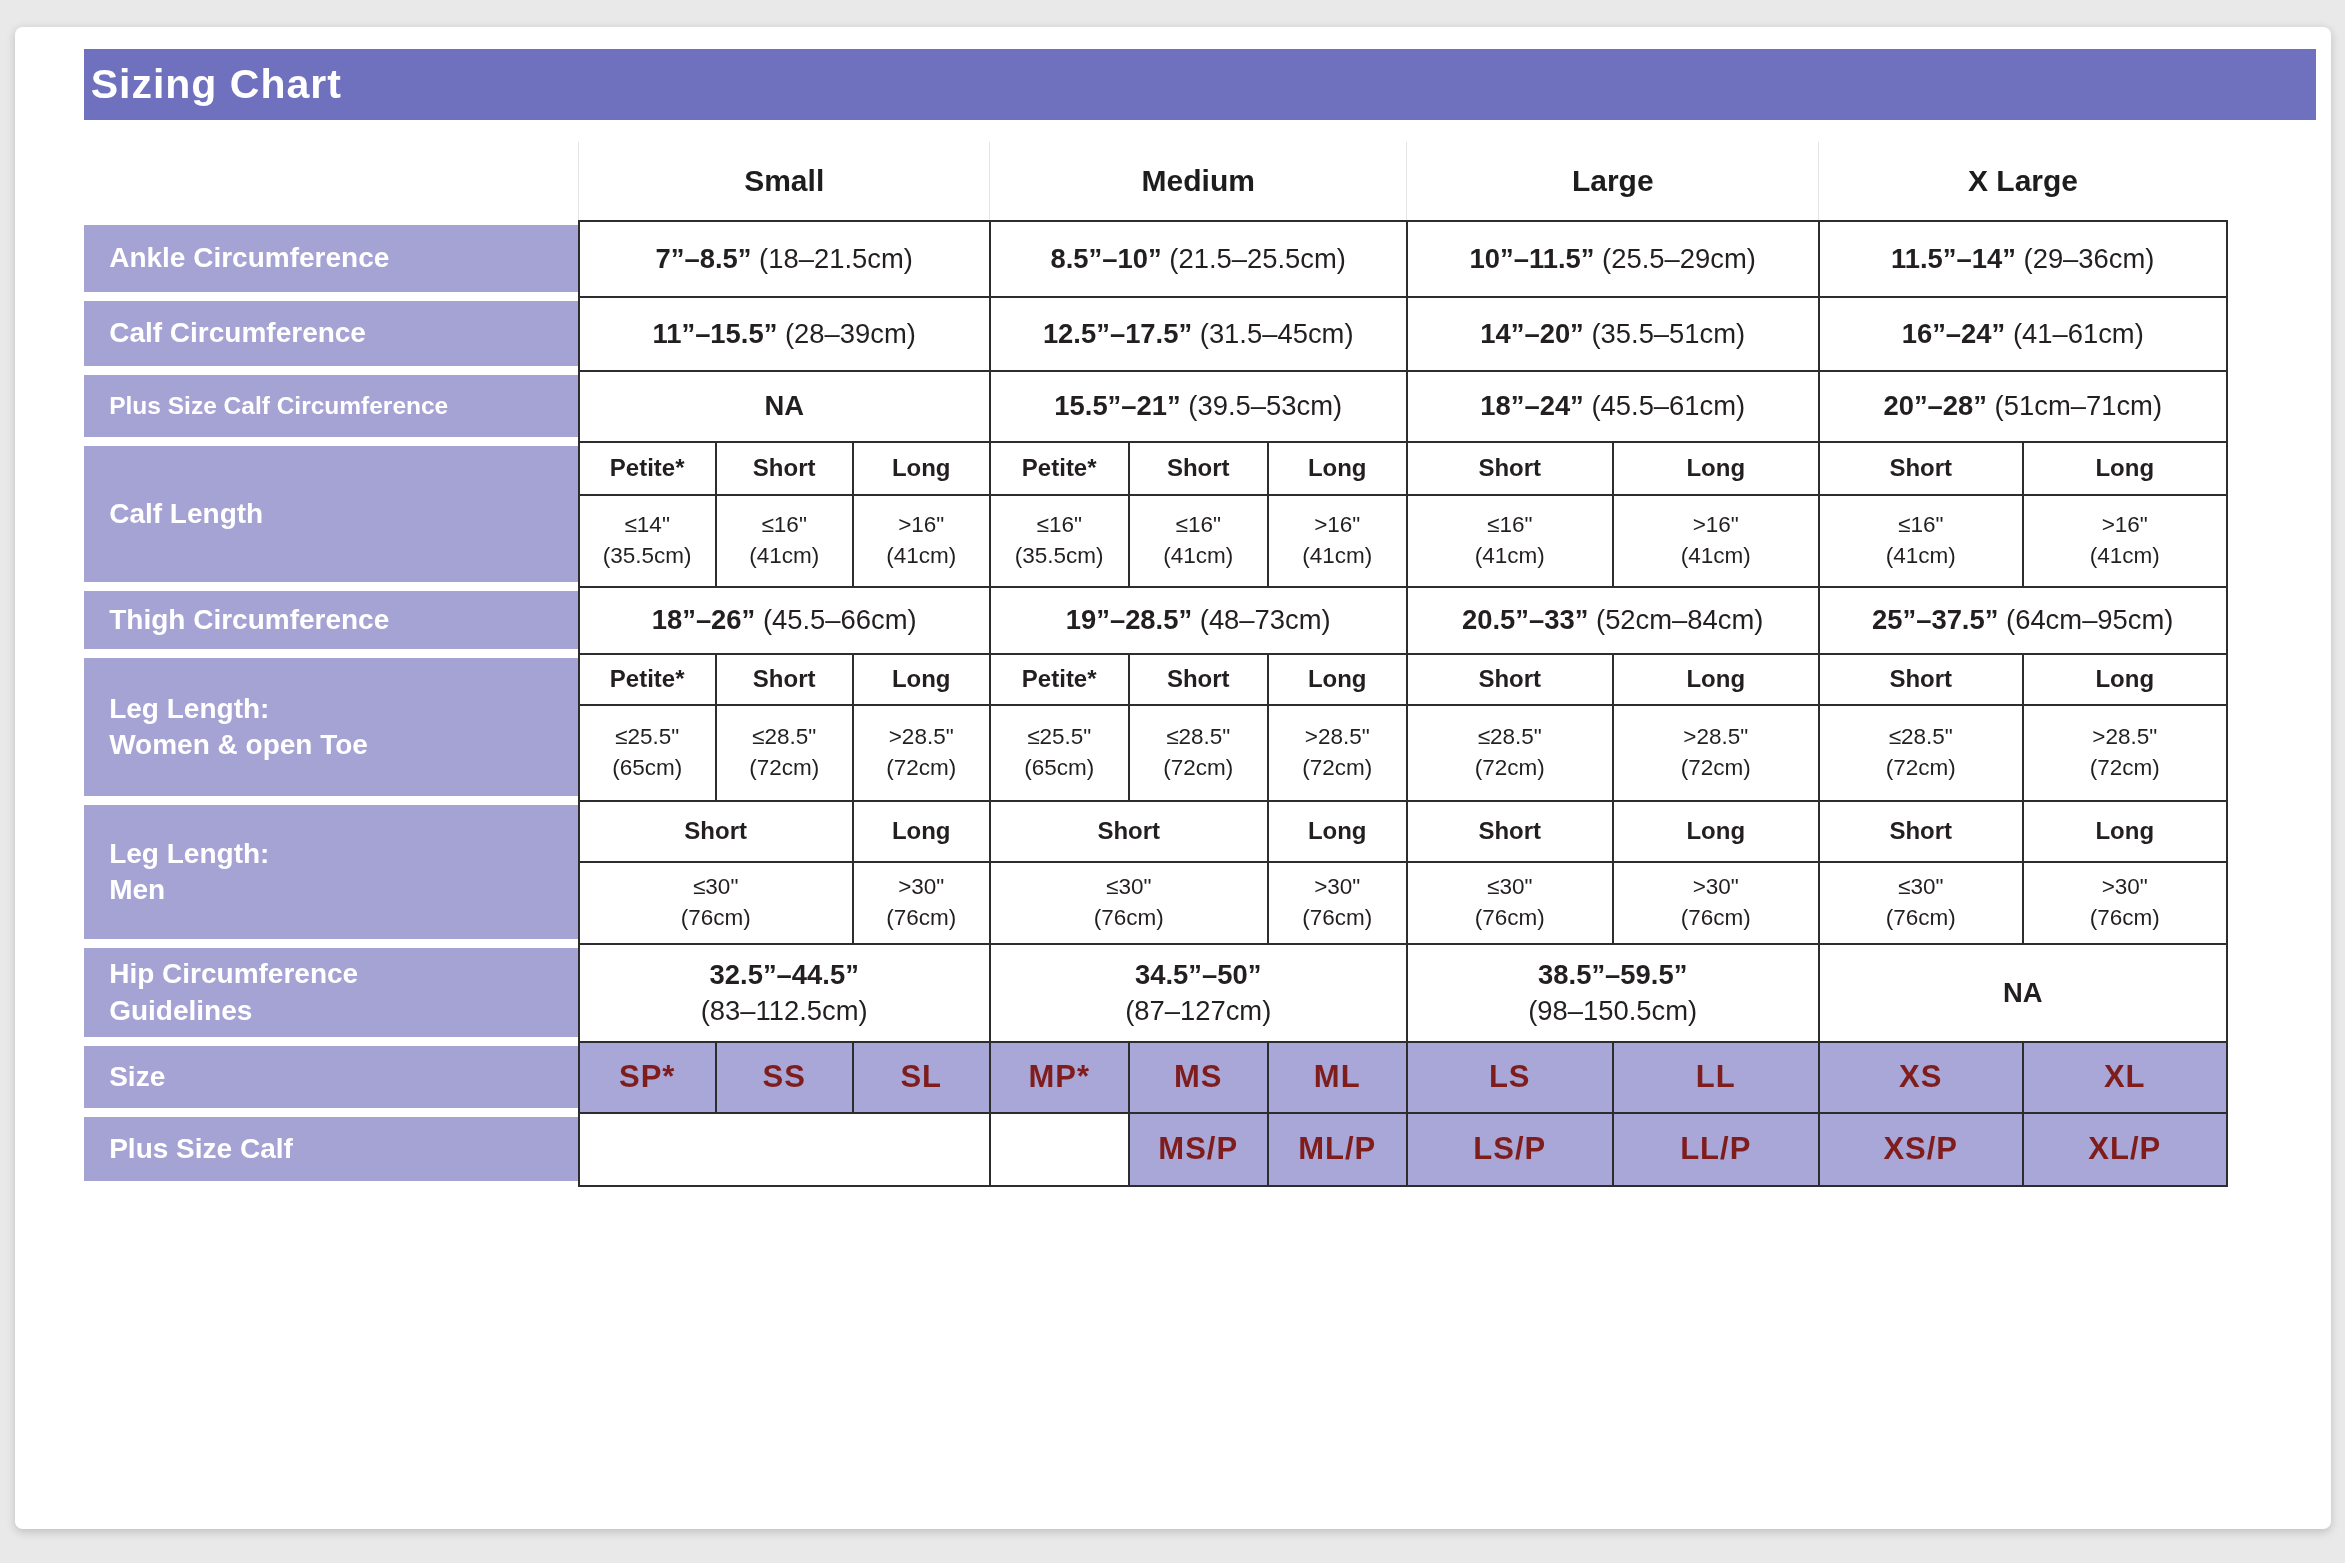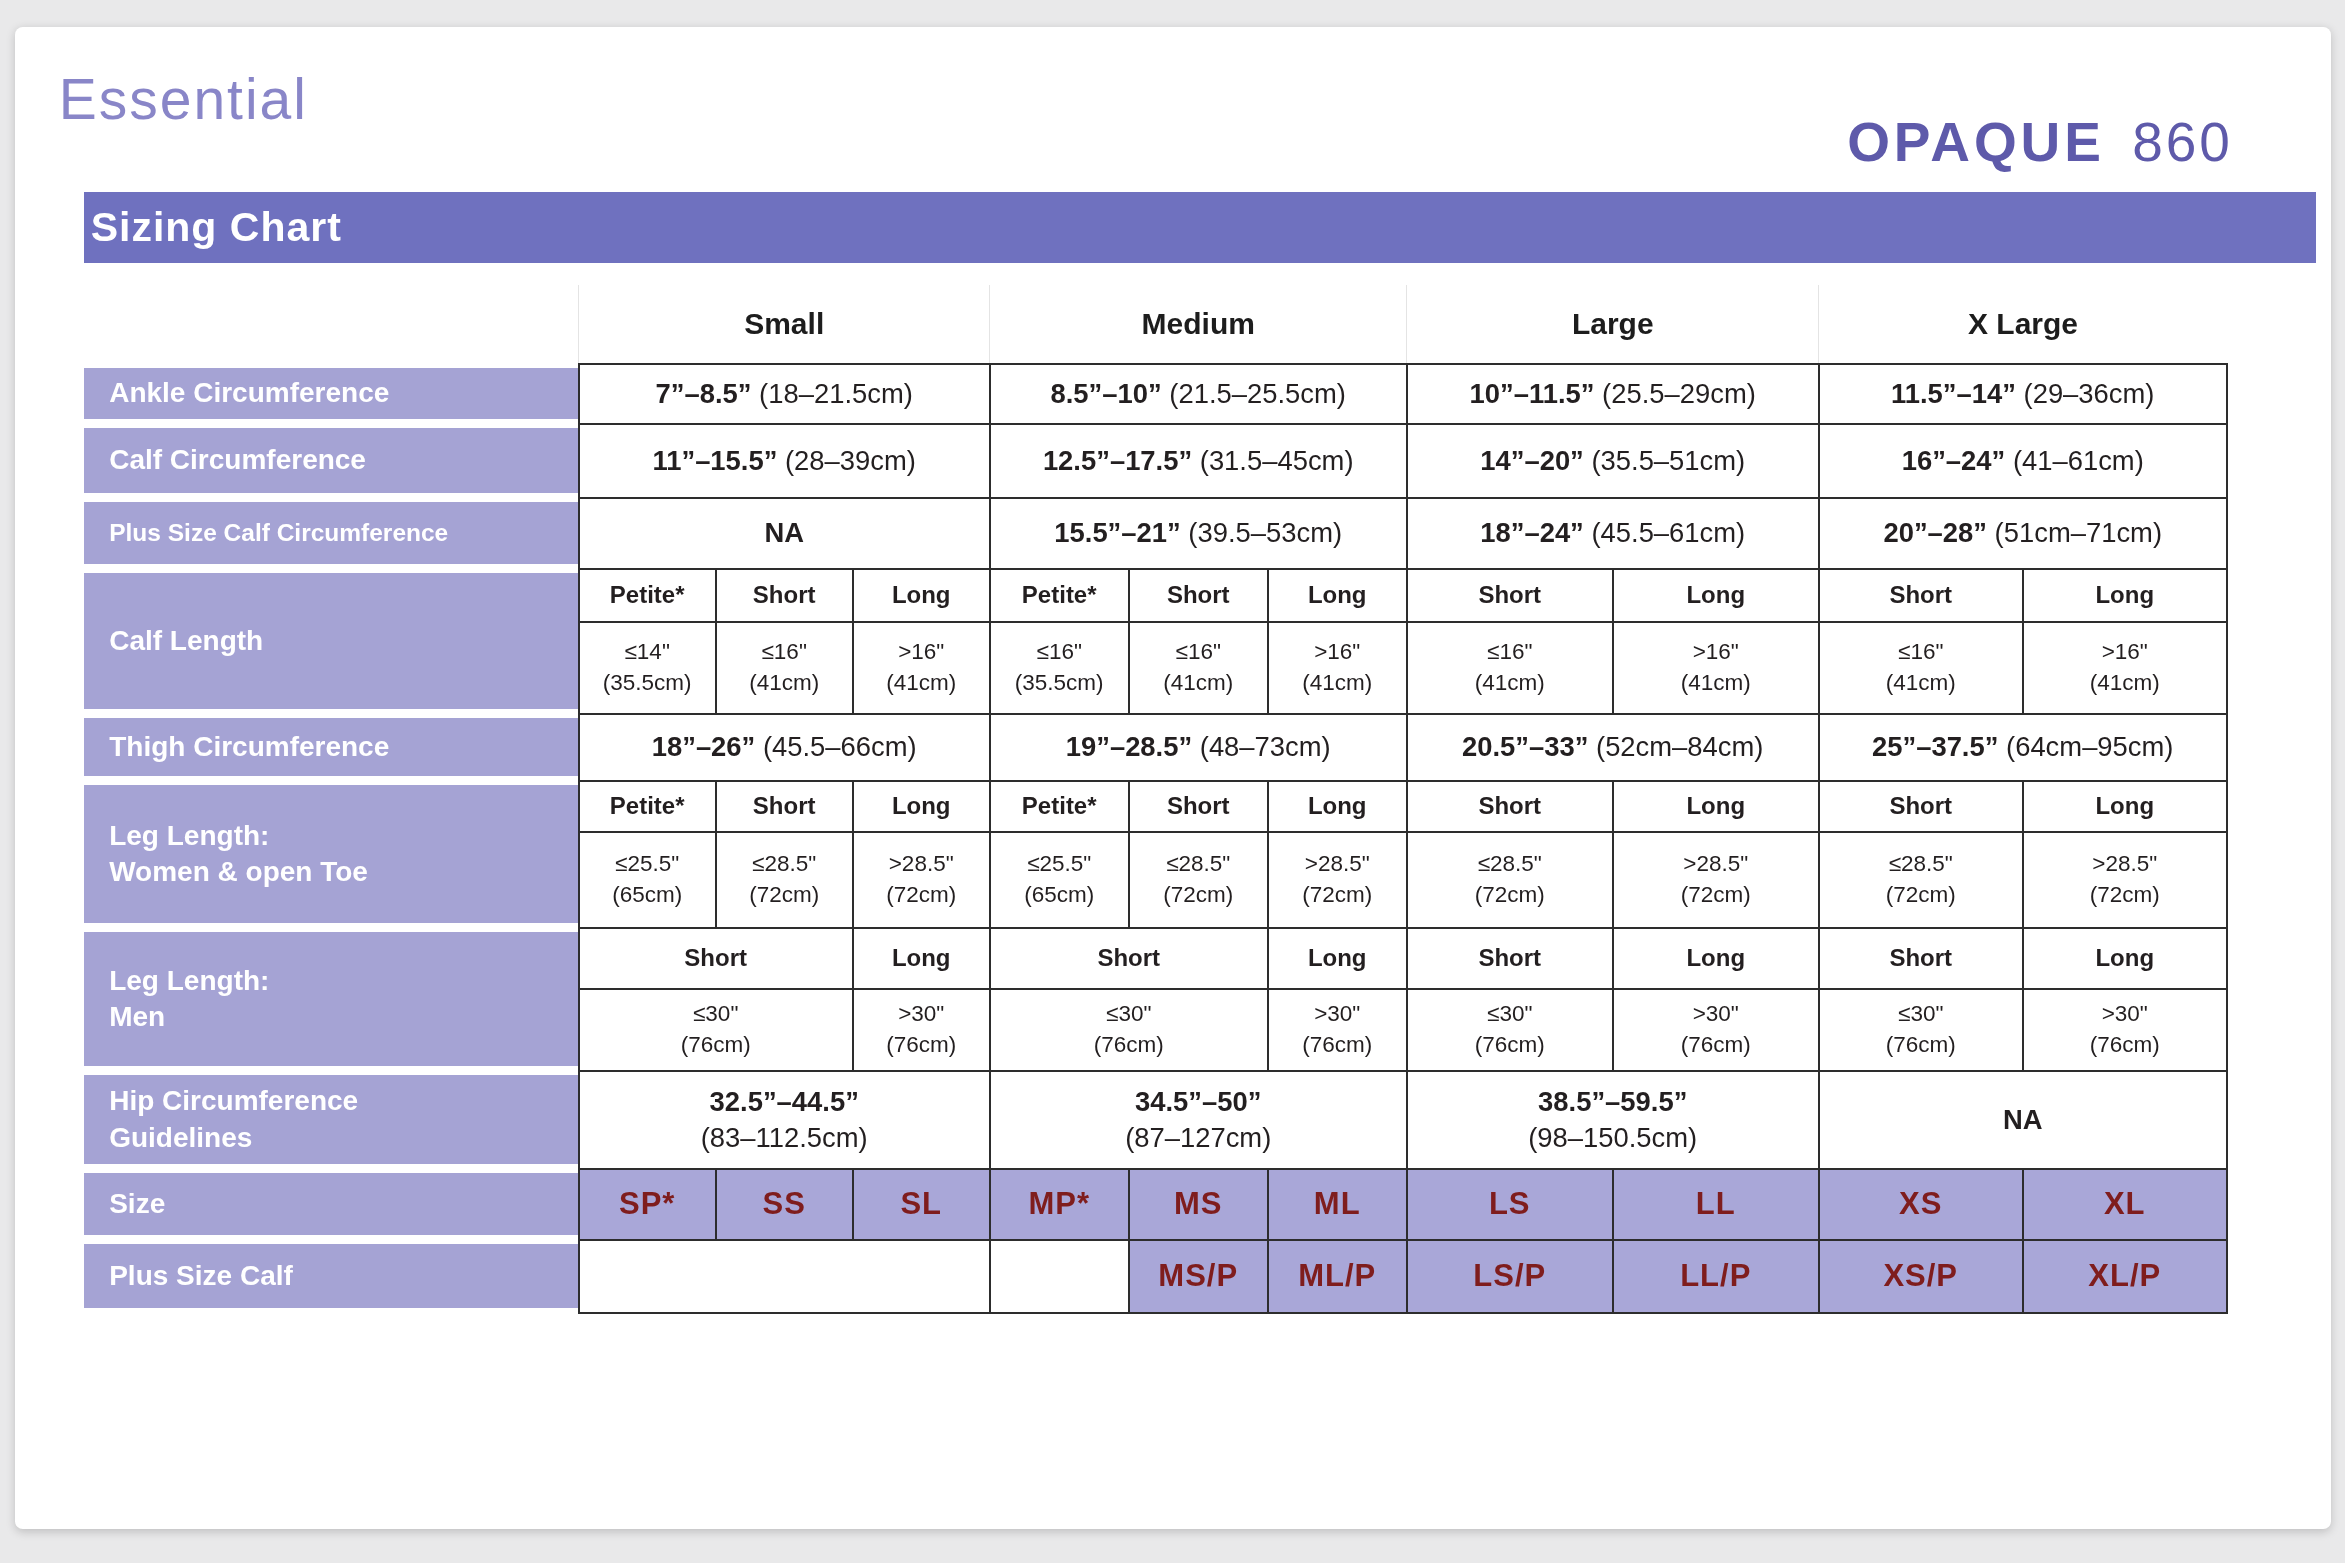--- a/index.html
+++ b/index.html
@@ -59,21 +59,21 @@
   tbody td {
     border:2px solid #2d2d2d;
     background:#ffffff;
     text-align:center; vertical-align:middle;
     padding:2px 3.9px;
   }
   tr.major > td { border-top-width:2.9px; }
   tr.r-pcalf > td { border-bottom-width:2.9px; }
 
   
-  tr.r-ankle  { height:60px; }
+  tr.r-ankle  { height:76px; }
   tr.r-calfc  { height:74px; }
   tr.r-pcalfc { height:71px; }
   tr.r-cl-h   { height:53px; }
   tr.r-cl-v   { height:92px; }
   tr.r-thigh  { height:67px; }
   tr.r-lw-h   { height:51px; }
   tr.r-lw-v   { height:96px; }
   tr.r-lm-h   { height:61px; }
   tr.r-lm-v   { height:82px; }
   tr.r-hip    { height:98px; }
@@ -104,27 +104,20 @@
     background:#a9a7d8; color:#7f1d1d;
     font-weight:700; font-size:31px; letter-spacing:1px;
   }
   td.empty-cell { background:#ffffff; }
 </style>
 </head>
 <body>
 
 <div class="card">
 
-  <div class="topbar">
-    <div class="title">Essential</div>
-    <div class="brand">
-      <span class="opaque">OPAQUE</span>
-      <span class="model">860</span>
-    </div>
-  </div>
 
   <div class="banner">
     <span>Sizing Chart</span>
   </div>
 
   <table class="sizing">
     <colgroup>
       <col class="c-label">
         <col class="c-s">
         <col class="c-s">

